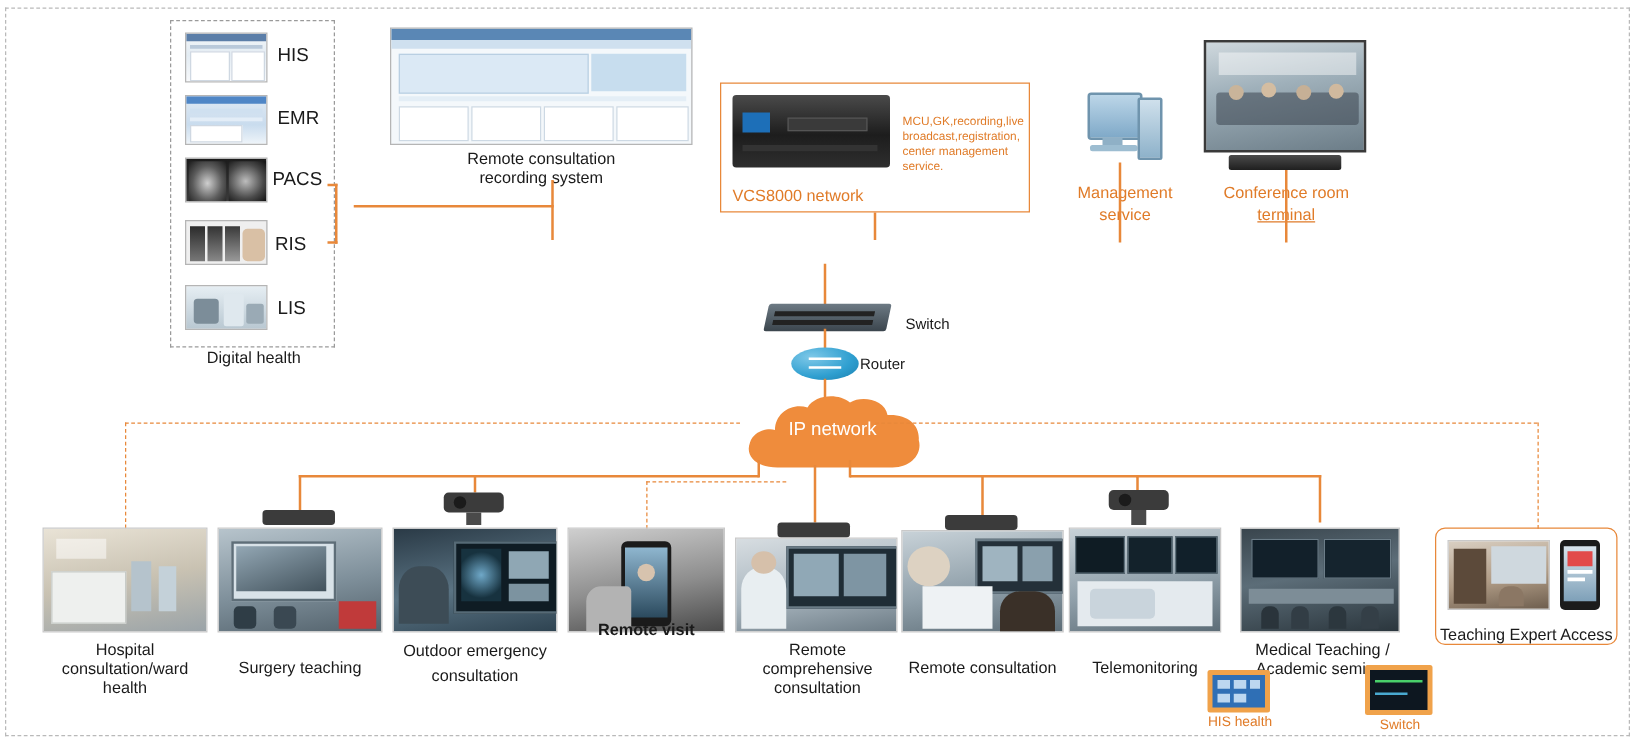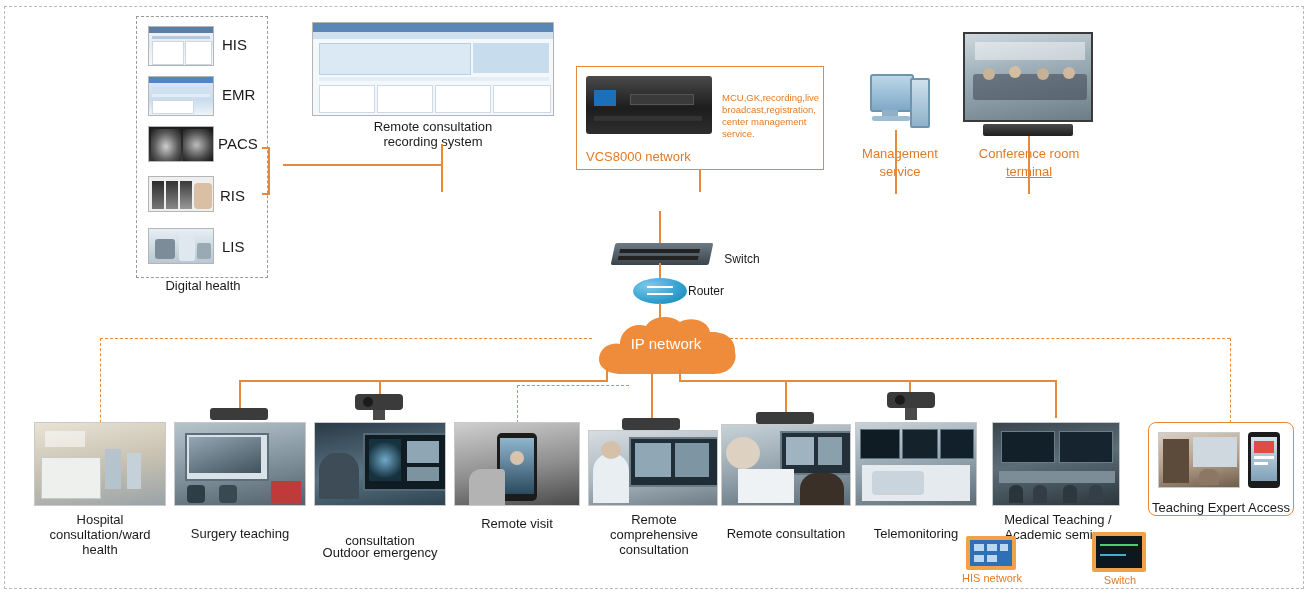--- a/index.html
+++ b/index.html
@@ -338,30 +338,30 @@
     <div class="device-cam-lens" style="left:8px;top:3px;width:10px;height:10px;"></div>
     <div class="abs" style="left:18px;top:16px;width:12px;height:10px;background:#4a4a4a;"></div>
   </div>
   <div class="thumb photo-eye" style="left:314px; top:422px; width:132px; height:84px;">
     <div class="abs" style="left:4px;top:30px;width:40px;height:46px;background:#3d4c56;border-radius:40% 40% 0 0;"></div>
     <div class="abs" style="left:48px;top:10px;width:80px;height:54px;background:#0f1c24;border:2px solid #566a76;"></div>
     <div class="abs" style="left:54px;top:16px;width:32px;height:42px;background:radial-gradient(circle at 50% 50%,#6fa8c8 0%,#17323f 70%);"></div>
     <div class="abs" style="left:92px;top:18px;width:32px;height:22px;background:#8fa7b4;"></div>
     <div class="abs" style="left:92px;top:44px;width:32px;height:14px;background:#7c93a0;"></div>
   </div>
-  <div class="lbl" style="left:304px; top:545px; width:152px;">Outdoor emergency</div>
+  <div class="lbl" style="left:304px; top:513px; width:152px;">Outdoor emergency</div>
   <div class="lbl" style="left:304px; top:533px; width:152px;">consultation</div>
 
   <div class="thumb photo-hand" style="left:454px; top:422px; width:126px; height:84px;">
     <div class="abs" style="left:42px;top:10px;width:40px;height:68px;background:#1b1b1b;border-radius:5px;"></div>
     <div class="abs" style="left:45px;top:15px;width:34px;height:56px;background:linear-gradient(180deg,#8fb6cf,#2b4a5e);"></div>
     <div class="abs" style="left:55px;top:28px;width:14px;height:14px;background:#d7c3ae;border-radius:50%;"></div>
     <div class="abs" style="left:14px;top:46px;width:36px;height:38px;background:#b3b3b3;border-radius:12px 4px 0 0;"></div>
   </div>
-  <div class="lbl" style="left:441px; top:516px; width:152px;">Remote visit</div>
+  <div class="lbl" style="left:441px; top:496px; width:152px;font-weight:bold;">Remote visit</div>
 
   <div class="device-cam" style="left:622px; top:418px; width:58px; height:12px;"></div>
   <div class="thumb photo-doc" style="left:588px; top:430px; width:130px; height:76px;">
     <div class="abs" style="left:40px;top:6px;width:86px;height:46px;background:#1f2d36;border:2px solid #6a7b86;"></div>
     <div class="abs" style="left:46px;top:12px;width:36px;height:34px;background:#90a8b6;"></div>
     <div class="abs" style="left:86px;top:12px;width:34px;height:34px;background:#7e95a3;"></div>
     <div class="abs" style="left:4px;top:22px;width:36px;height:50px;background:#e8eef1;border-radius:18px 18px 0 0;"></div>
     <div class="abs" style="left:12px;top:10px;width:20px;height:18px;background:#d6c0aa;border-radius:50%;"></div>
   </div>
   <div class="lbl" style="left:578px; top:512px; width:152px;">Remote</div>
@@ -406,21 +406,21 @@
   <div class="lbl" style="left:984px; top:527px; width:148px;">Academic seminar</div>
 
   <div class="his-box" style="left:966px; top:536px; width:50px; height:34px;">
     <div class="abs" style="left:4px;top:4px;width:42px;height:26px;background:#2f6fb5;"></div>
     <div class="abs" style="left:8px;top:8px;width:10px;height:7px;background:#bcd7f0;"></div>
     <div class="abs" style="left:21px;top:8px;width:10px;height:7px;background:#bcd7f0;"></div>
     <div class="abs" style="left:34px;top:8px;width:8px;height:7px;background:#bcd7f0;"></div>
     <div class="abs" style="left:8px;top:19px;width:10px;height:7px;background:#bcd7f0;"></div>
     <div class="abs" style="left:21px;top:19px;width:10px;height:7px;background:#bcd7f0;"></div>
   </div>
-  <div class="small-caption caption-orange" style="left:950px; top:572px; width:84px;">HIS network</div>
+  <div class="small-caption caption-orange" style="left:950px; top:572px; width:84px;">HIS health</div>
 
   <div class="monitor-box" style="left:1092px; top:532px; width:54px; height:40px;">
     <div class="abs" style="left:4px;top:4px;width:46px;height:32px;background:#0d1720;"></div>
     <div class="abs" style="left:8px;top:12px;width:38px;height:2px;background:#49d06a;"></div>
     <div class="abs" style="left:8px;top:22px;width:26px;height:2px;background:#49a9d0;"></div>
   </div>
   <div class="small-caption caption-orange" style="left:1088px; top:574px; width:64px;">Switch</div>
 
   <div class="solid-box" style="left:1148px; top:422px; width:146px; height:94px; border-radius:8px;"></div>
   <div class="thumb photo-out" style="left:1158px; top:432px; width:82px; height:56px;">

